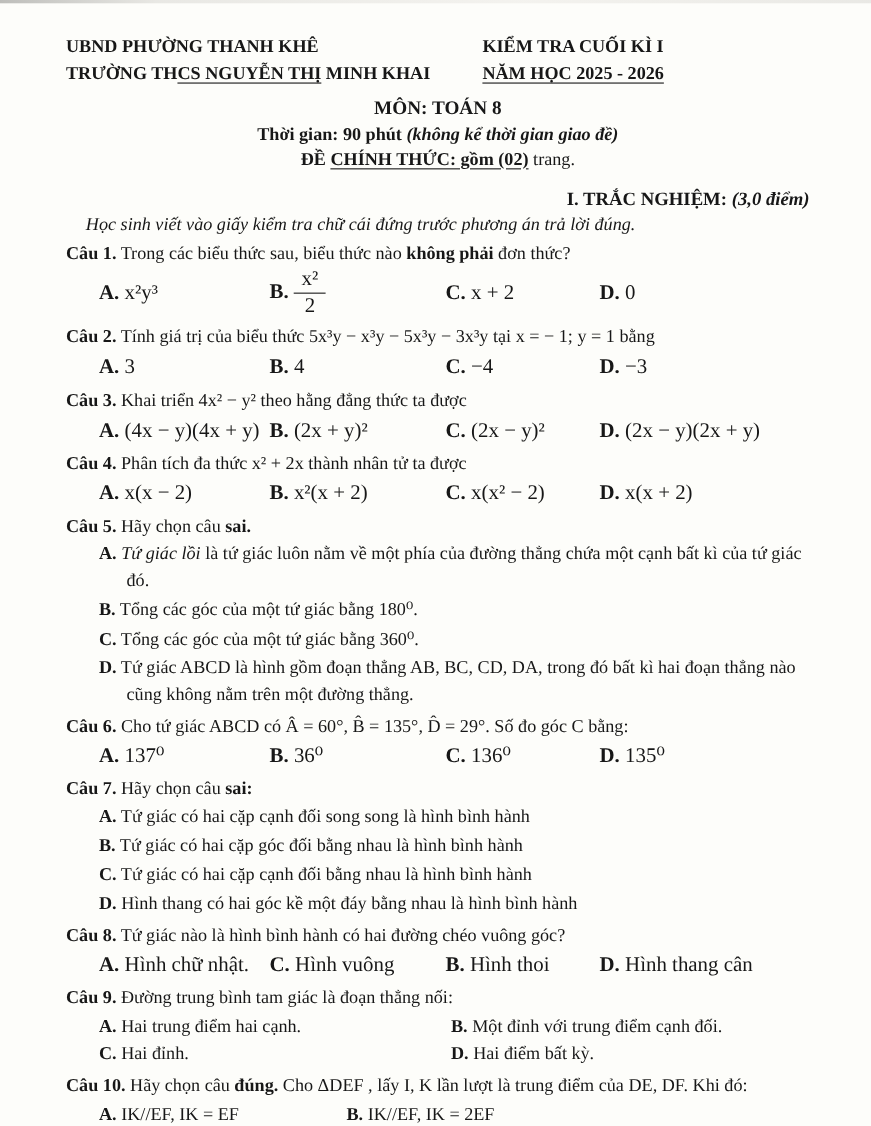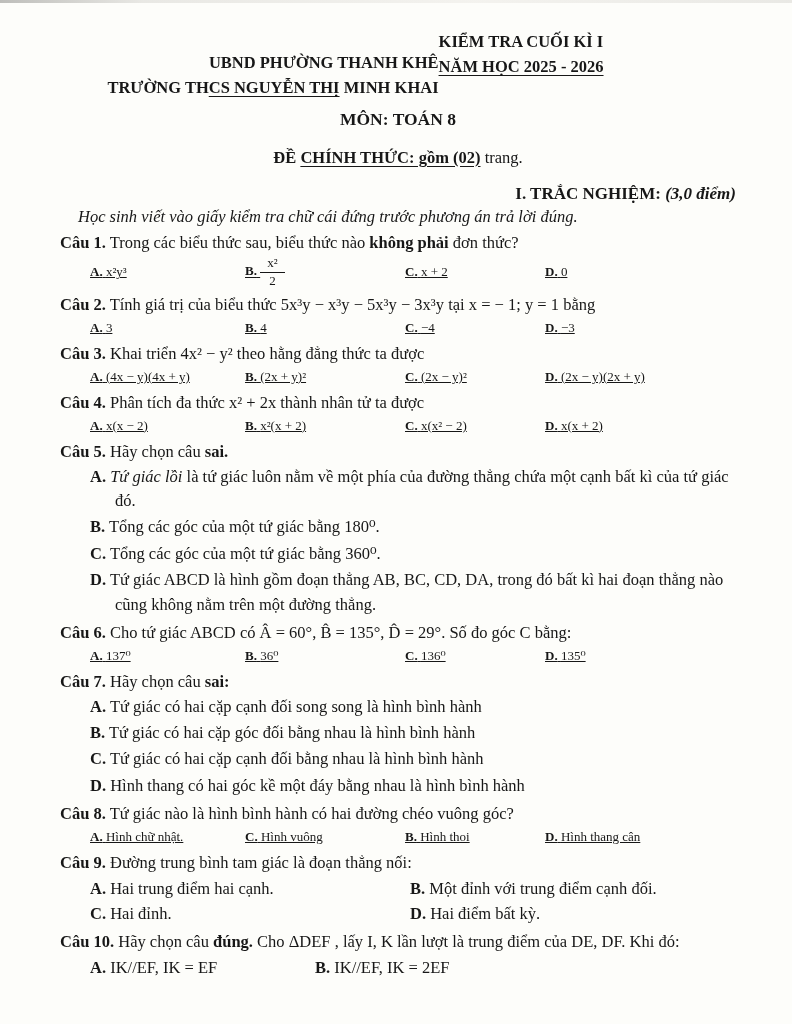--- a/index.html
+++ b/index.html
@@ -12,44 +12,43 @@
     color: #171717;
   }
   .page {
     width: 792px; height: 1024px;
     background: #fdfdfa;
     padding: 30px 56px 16px 60px;
     position: relative;
   }
   
   .hdr { display: flex; width: 100%; }
-  .hdr-left { width: 56%; text-align: right; font-weight: bold; font-size: 16.5px; line-height: 1.5; margin-top: 21px; }
+  .hdr-left { width: 56%; text-align: left; font-weight: bold; font-size: 16.5px; line-height: 1.5; }
   .hdr-right { width: 44%; text-align: left; font-weight: bold; font-size: 16.5px; line-height: 1.5; }
   .u { text-decoration: underline; text-underline-offset: 3px; font-family: Liberation Serif, serif; }
   .subject { text-align: center; font-weight: bold; font-size: 17.5px; margin-top: 8px; }
   .timeline { text-align: center; font-weight: bold; font-size: 16.5px; margin-top: 3px; }
-  .doctype { text-align: center; font-size: 16.5px; margin-top: 18px; }
+  .doctype { text-align: center; font-size: 16.5px; margin-top: 3px; }
   .b { font-weight: bold; }
   .i { font-style: italic; }
   
   .sec-title { font-weight: bold; font-size: 17px; margin-top: 16px; text-align: right; }
   .instruction { font-style: italic; font-size: 16.5px; padding-left: 18px; margin-top: 3px; }
   
   .q { margin-top: 2px; }
   .qline { margin: 4px 0 1px 0; font-size: 16.5px; line-height: 1.45; }
   .qlabel { font-weight: bold; }
   .opts4 {
     display: grid;
     grid-template-columns: 155px 160px 140px auto;
     align-items: center;
     padding-left: 30px;
-    font-size: 13px;
+    font-size: 19px;
     line-height: 1.45;
     margin: 2px 0 3px 0;
-    text-decoration: underline;
   }
   .opts2 {
     display: grid;
     grid-template-columns: 320px auto;
     padding-left: 30px;
     font-size: 16.5px;
     line-height: 1.5;
     margin: 2px 0 3px 0;
   }
   .opts2.narrow { grid-template-columns: 225px auto; }
@@ -79,20 +78,21 @@
       <div>UBND PHƯỜNG THANH KHÊ</div>
       <div><span>TRƯỜNG TH</span><span class="u">CS NGUYỄN THỊ</span><span> MINH KHAI</span></div>
     </div>
     <div class="hdr-right">
       <div>KIỂM TRA CUỐI KÌ I</div>
       <div class="u">NĂM HỌC 2025 - 2026</div>
     </div>
   </div>
 
   <div class="subject">MÔN: TOÁN 8</div>
+  <div class="timeline"><span>Thời gian: 90 phút </span><span class="i">(không kể thời gian giao đề)</span></div>
   <div class="doctype"><span class="b">ĐỀ </span><span class="b u">CHÍNH THỨC: gồm (02)</span><span> trang.</span></div>
 
   <div class="sec-title"><span>I. TRẮC NGHIỆM: </span><span class="i">(3,0 điểm)</span></div>
   <div class="instruction">Học sinh viết vào giấy kiểm tra chữ cái đứng trước phương án trả lời đúng.</div>
 
   <div class="q">
     <p class="qline"><b class="qlabel">Câu 1.</b> <span>Trong các biểu thức sau, biểu thức nào </span><b>không phải</b><span> đơn thức?</span></p>
     <div class="opts4">
       <span><b class="ok">A.</b> <span>x²y³</span></span>
       <span><b class="ok">B.</b> <span class="frac"><span class="num">x²</span><span class="den">2</span></span></span>

